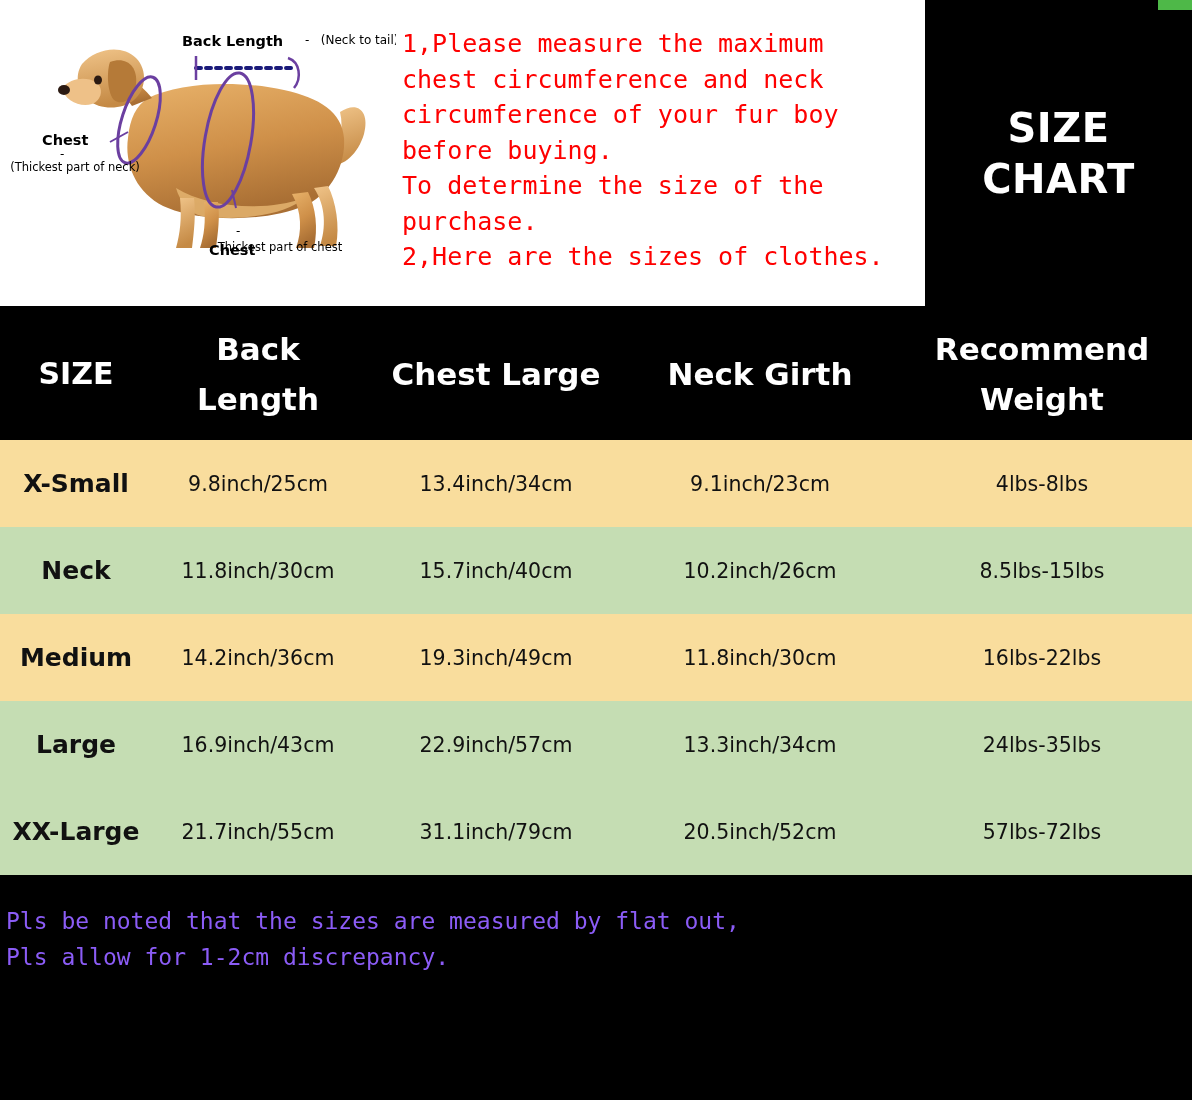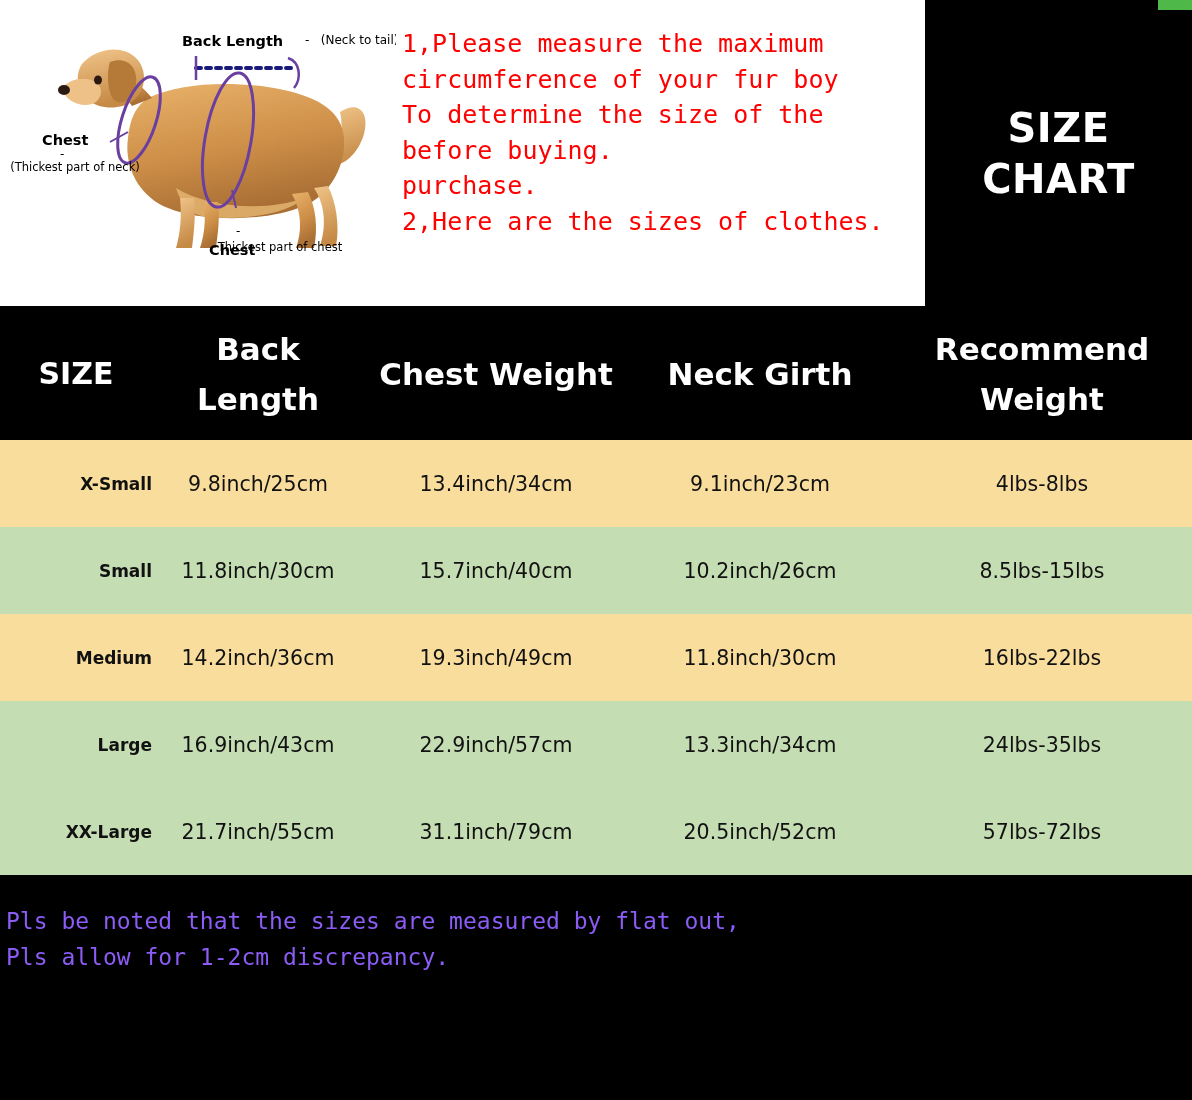--- a/index.html
+++ b/index.html
@@ -181,22 +181,21 @@
   td.cell {
     height: 87px;
     text-align: center;
     vertical-align: middle;
     font-family: "DejaVu Sans", sans-serif;
     font-size: 20.5px;
     color: #111111;
   }
   td.cell.size-name {
     font-weight: bold;
-    font-size: 17px;
-    text-align: right;
+    font-size: 25px;
   }
   col.c-size { width: 152px; }
   col.c-back { width: 212px; }
   col.c-chest { width: 264px; }
   col.c-neck { width: 264px; }
   col.c-weight { width: 300px; }
 
   
   .footer {
     background: #000000;
@@ -284,23 +283,24 @@
 
         <div class="lbl lbl-chest-title">Chest</div>
         <div class="lbl lbl-chest-dash">-</div>
         <div class="lbl lbl-chest-sub">Thickest part of chest</div>
       </div>
     </div>
 
     <div class="instructions-panel">
       <div class="instructions-inner">
         <div class="instr-line">1,Please measure the maximum</div>
+        <div class="instr-line">chest circumference and neck</div>
         <div class="instr-line">circumference of your fur boy</div>
+        <div class="instr-line">before buying.</div>
         <div class="instr-line">To determine the size of the</div>
-        <div class="instr-line">before buying.</div>
         <div class="instr-line">purchase.</div>
         <div class="instr-line">2,Here are the sizes of clothes.</div>
       </div>
     </div>
 
     <div class="title-panel">
       <div class="green-tab"></div>
       <div class="size-chart-title">
         <div>SIZE</div>
         <div>CHART</div>
@@ -313,35 +313,35 @@
       <col class="c-size">
         <col class="c-back">
         <col class="c-chest">
         <col class="c-neck">
         <col class="c-weight">
     </colgroup>
     <thead>
       <tr>
         <th class="th-head size-col">SIZE</th>
         <th class="th-head">Back Length</th>
-        <th class="th-head">Chest Weight</th>
+        <th class="th-head">Chest Large</th>
         <th class="th-head">Neck Girth</th>
         <th class="th-head">Recommend Weight</th>
       </tr>
     </thead>
     <tbody>
       <tr class="row-odd">
         <td class="cell size-name">X-Small</td>
         <td class="cell">9.8inch/25cm</td>
         <td class="cell">13.4inch/34cm</td>
         <td class="cell">9.1inch/23cm</td>
         <td class="cell">4lbs-8lbs</td>
       </tr>
       <tr class="row-even">
-        <td class="cell size-name">Small</td>
+        <td class="cell size-name">Neck</td>
         <td class="cell">11.8inch/30cm</td>
         <td class="cell">15.7inch/40cm</td>
         <td class="cell">10.2inch/26cm</td>
         <td class="cell">8.5lbs-15lbs</td>
       </tr>
       <tr class="row-odd">
         <td class="cell size-name">Medium</td>
         <td class="cell">14.2inch/36cm</td>
         <td class="cell">19.3inch/49cm</td>
         <td class="cell">11.8inch/30cm</td>

